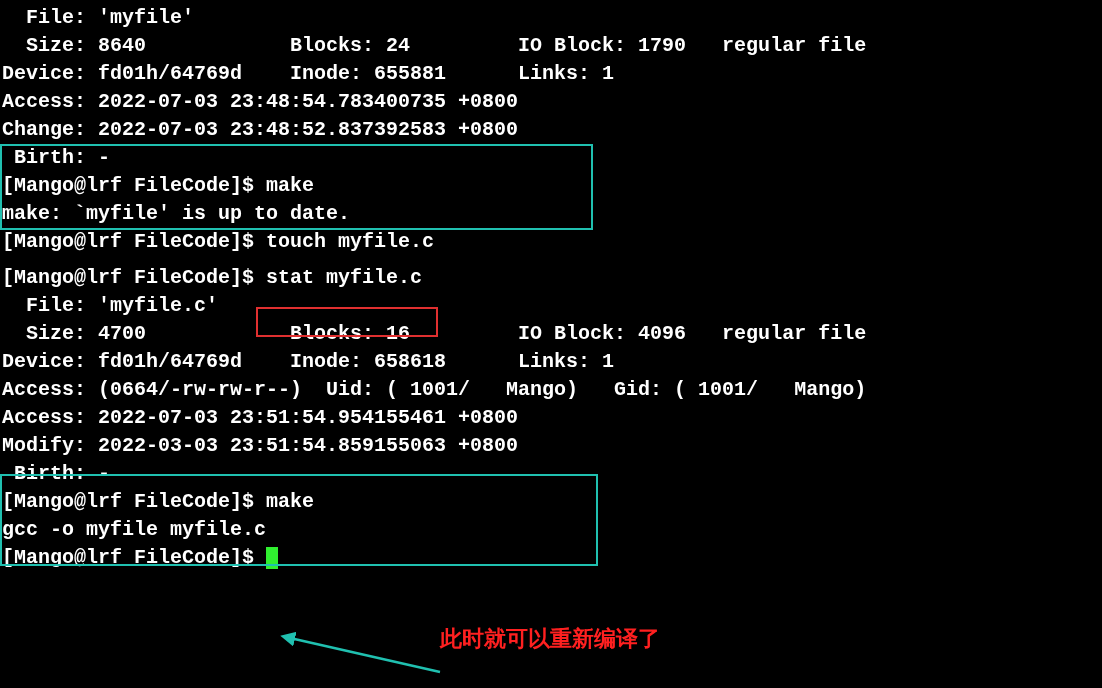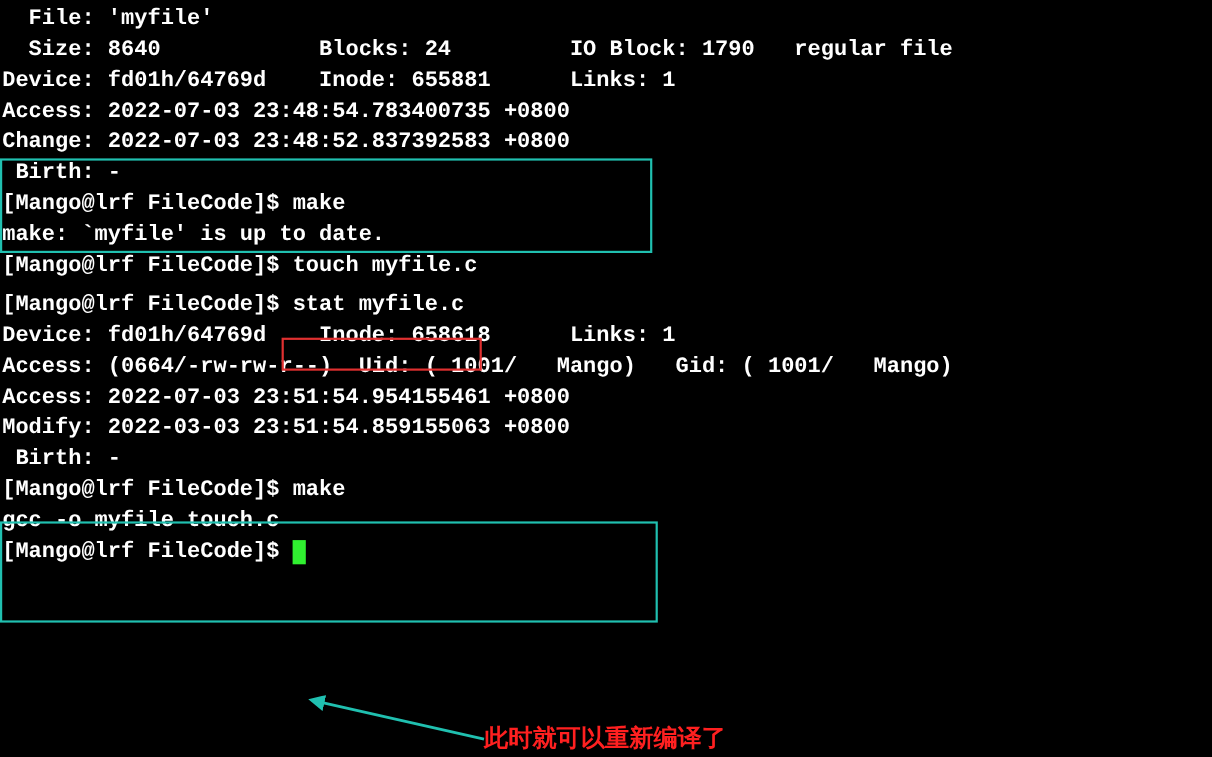--- a/index.html
+++ b/index.html
@@ -64,36 +64,38 @@
     <div class="line">  Size: 8640            Blocks: 24         IO Block: 1790   regular file</div>
     <div class="line">Device: fd01h/64769d    Inode: 655881      Links: 1</div>
     <div class="line">Access: 2022-07-03 23:48:54.783400735 +0800</div>
     <div class="line">Change: 2022-07-03 23:48:52.837392583 +0800</div>
     <div class="line"> Birth: -</div>
     <div class="line"><span>[Mango@lrf FileCode]$ </span><span>make</span></div>
     <div class="line">make: `myfile' is up to date.</div>
     <div class="line"><span>[Mango@lrf FileCode]$ </span><span>touch myfile.c</span></div>
     <div class="gap"></div>
     <div class="line"><span>[Mango@lrf FileCode]$ </span><span>stat myfile.c</span></div>
+    <div class="line">  File: 'myfile.c'</div>
+    <div class="line">  Size: 4700            Blocks: 16         IO Block: 4096   regular file</div>
     <div class="line">Device: fd01h/64769d    Inode: 658618      Links: 1</div>
     <div class="line">Access: (0664/-rw-rw-r--)  Uid: ( 1001/   Mango)   Gid: ( 1001/   Mango)</div>
     <div class="line">Access: 2022-07-03 23:51:54.954155461 +0800</div>
     <div class="line">Modify: 2022-03-03 23:51:54.859155063 +0800</div>
     <div class="line"> Birth: -</div>
     <div class="line"><span>[Mango@lrf FileCode]$ </span><span>make</span></div>
-    <div class="line">gcc -o myfile touch.c</div>
+    <div class="line">gcc -o myfile myfile.c</div>
     <div class="line"><span>[Mango@lrf FileCode]$ </span><span></span><span class="cursor"></span></div>
   </div>
 
 <div class="cyan-box" style="left:0px; top:144px; width:593px; height:86px;"></div>
 <div class="red-box" style="left:256px; top:307px; width:182px; height:30px;"></div>
 <div class="cyan-box" style="left:0px; top:474px; width:598px; height:92px;"></div>
 
 <svg class="arrow" style="left:280px; top:632px; width:170px; height:48px;">
   <defs>
     <marker id="ahead" markerWidth="10" markerHeight="10" refX="2" refY="3" orient="auto">
       <polygon points="0 0, 6 3, 0 6" fill="#20c0b0"></polygon>
     </marker>
   </defs>
   <line x1="160" y1="40" x2="10" y2="6" stroke="#20c0b0" stroke-width="2.5" marker-end="url(#ahead)"></line>
 </svg>
 
-<div class="annotation" style="left:440px; top:656px;">此时就可以重新编译了</div>
+<div class="annotation" style="left:440px; top:624px;">此时就可以重新编译了</div>
 
 </body></html>

